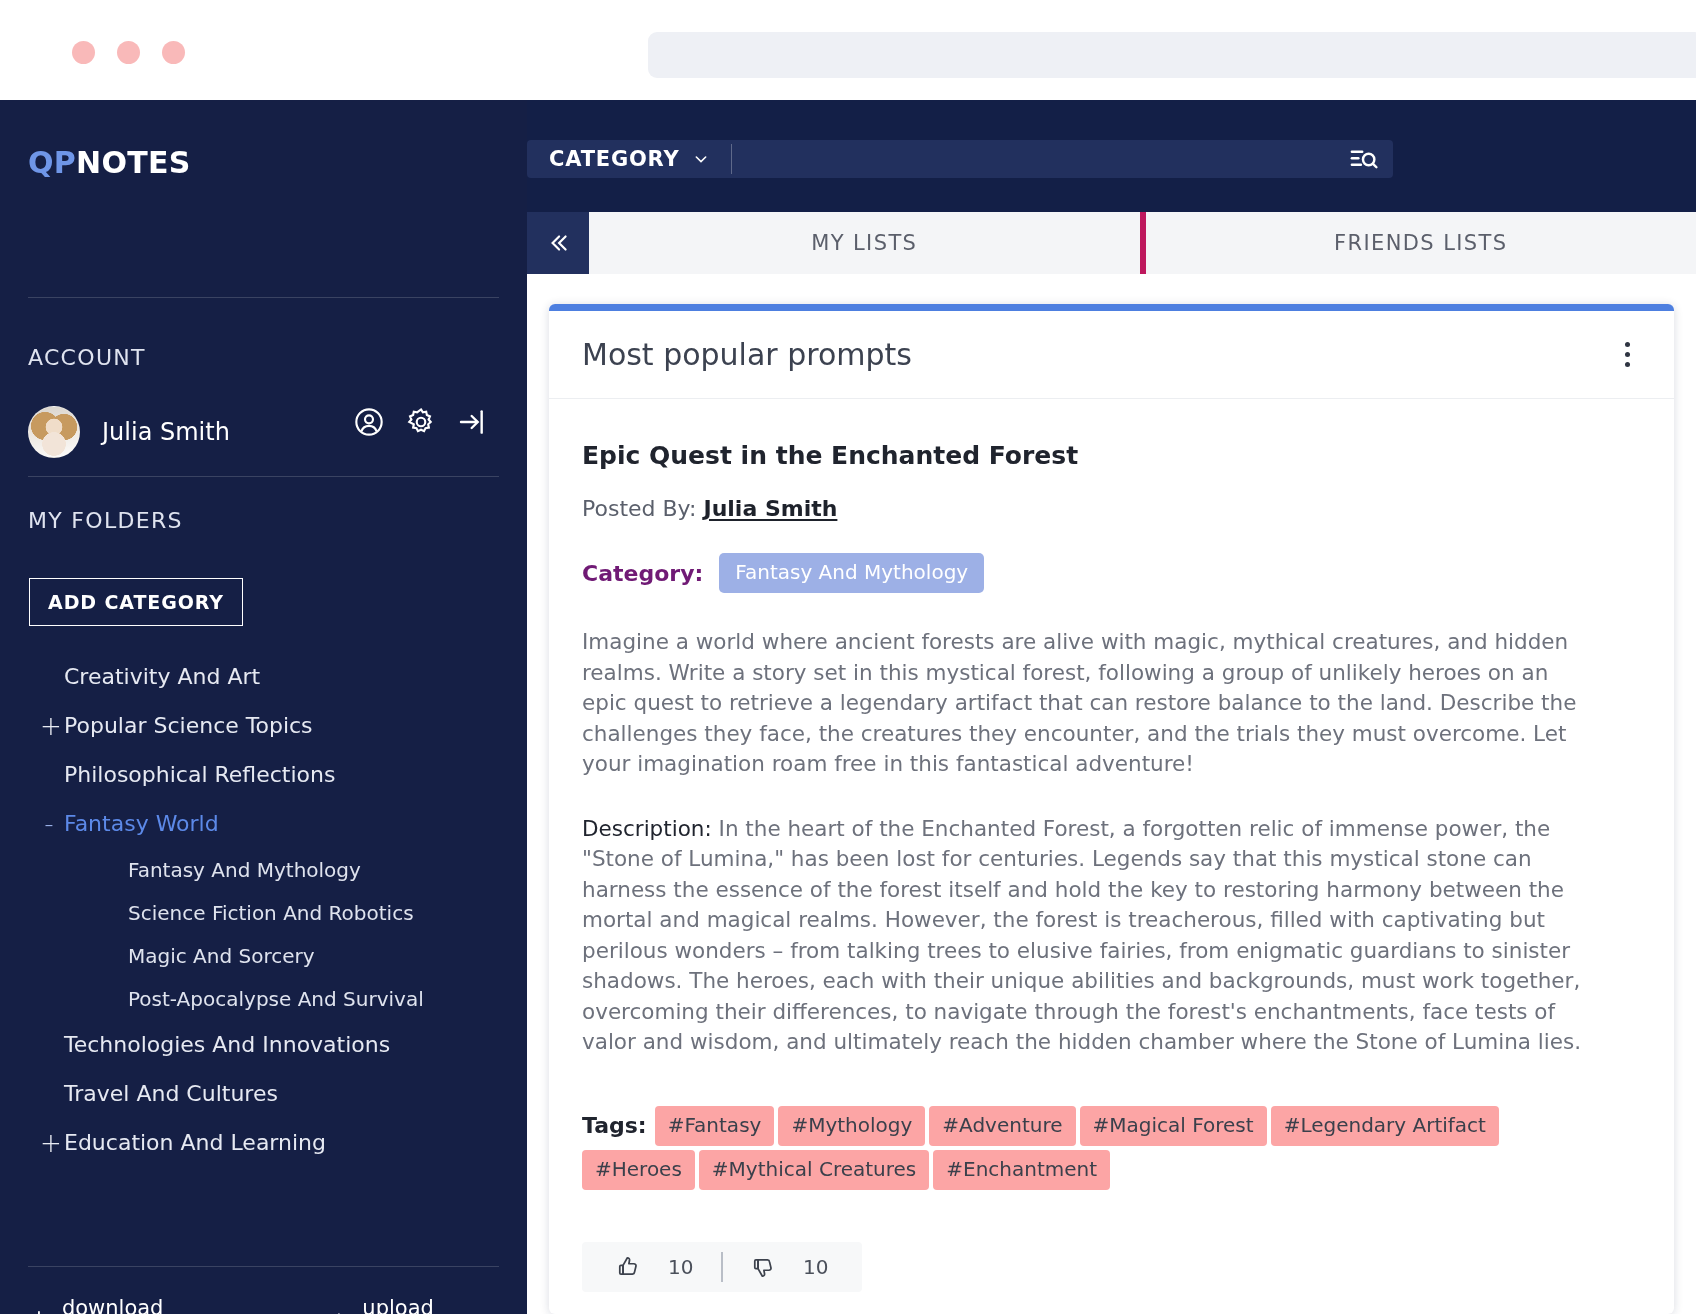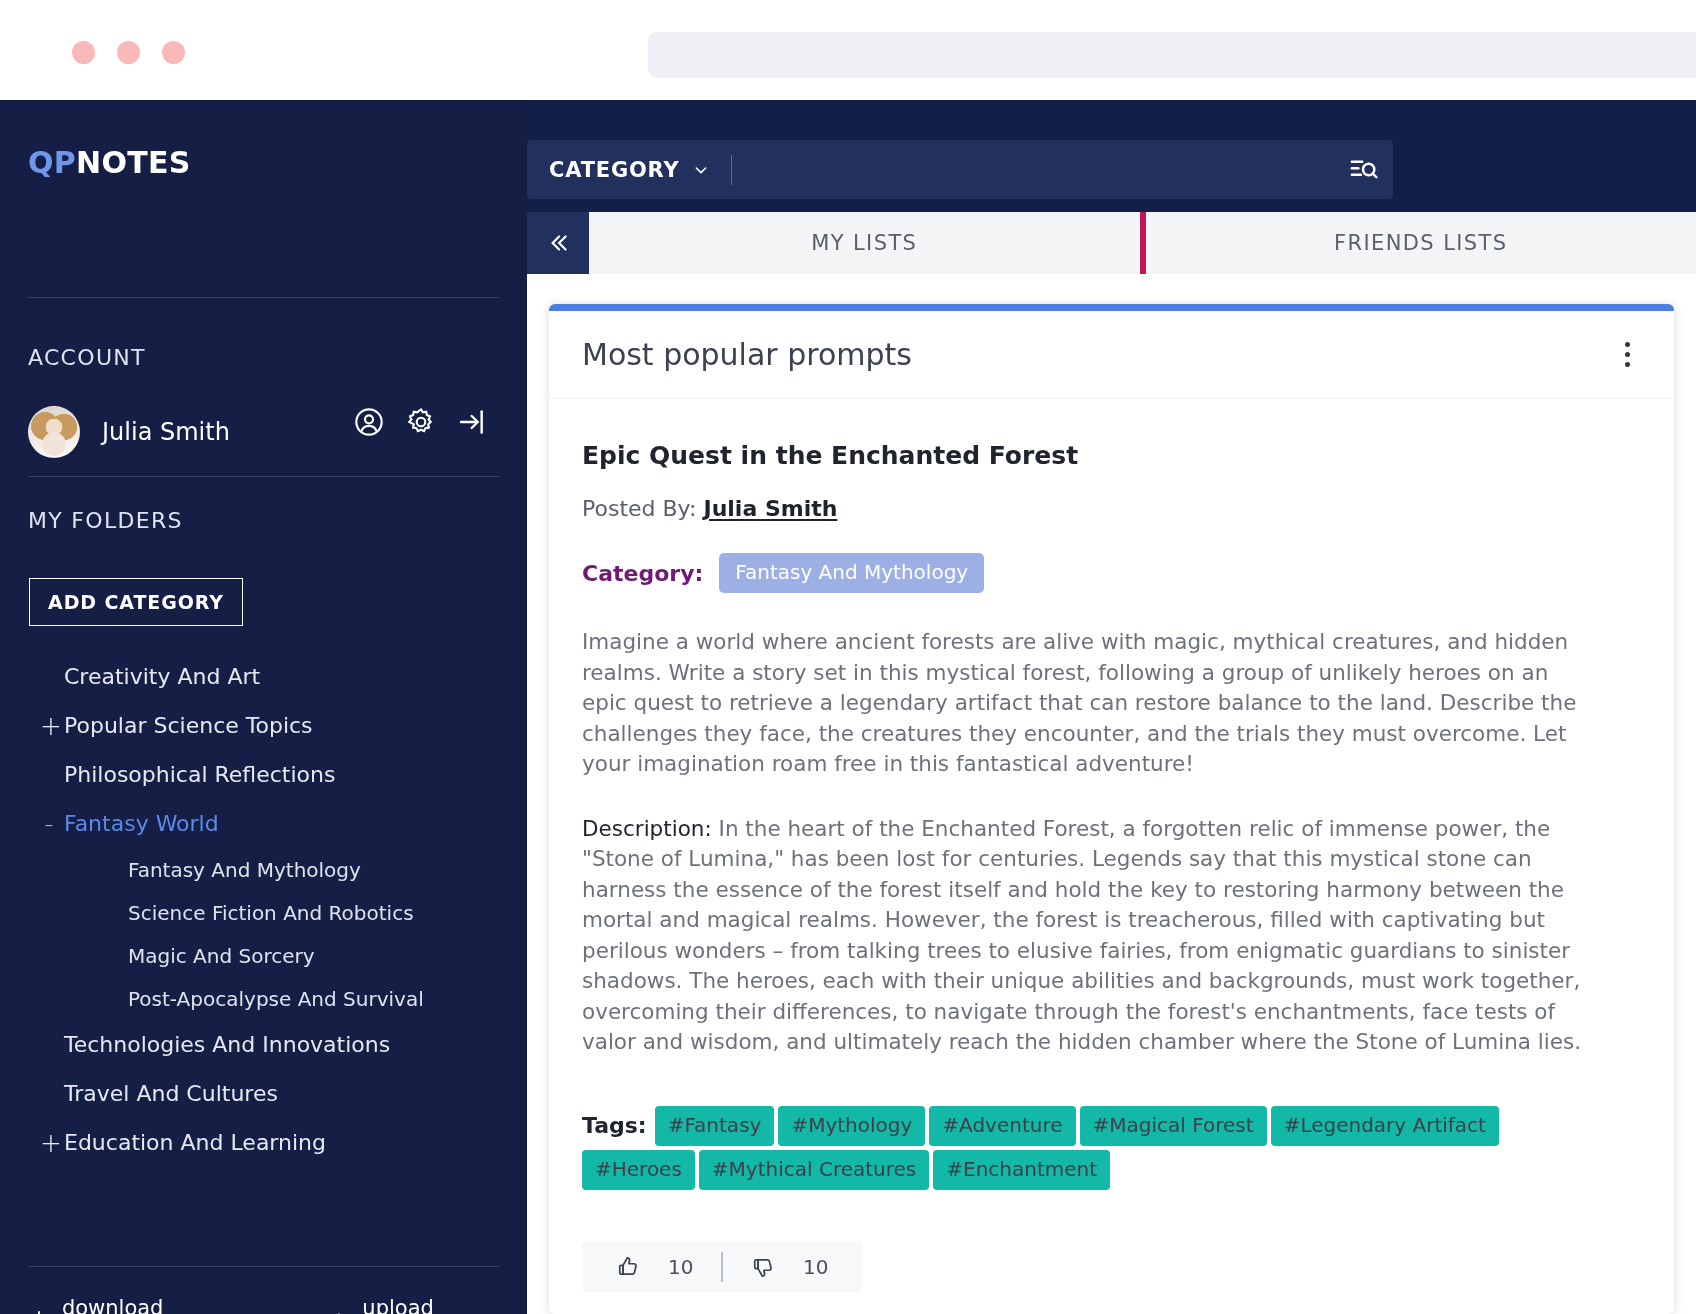--- a/index.html
+++ b/index.html
@@ -127,21 +127,21 @@
   .sb-link .lbl { text-decoration: underline; text-underline-offset: 4px; }
 
   
   .searchwrap {
     position: absolute; left: 527px; top: 0;
     width: 1169px; height: 112px;
     background: #131f47;
   }
   .searchbar {
     position: absolute; left: 0px; top: 40px;
-    width: 866px; height: 59px;
+    width: 866px; height: 38px;
     background: #22305e; border-radius: 4px;
     display: flex; align-items: center;
   }
   .cat-select {
     display: flex; align-items: center; gap: 14px;
     padding: 0 22px 0 22px; height: 46px;
     color: #ffffff; font-size: 21px; font-weight: bold; letter-spacing: 0.8px;
     cursor: pointer;
   }
   .vdiv { width: 1px; height: 30px; background: rgba(255,255,255,0.28); }
@@ -216,21 +216,21 @@
     margin-top: 34px; font-size: 21.5px; line-height: 1.42;
     color: #6d717c; max-width: 1005px;
   }
   .para b { color: #20242e; font-weight: normal; }
   .tags {
     margin-top: 48px; display: flex; flex-wrap: wrap; align-items: center;
     gap: 4px; max-width: 1010px;
   }
   .tags .tlab { font-size: 22px; font-weight: bold; color: #20242e; margin-right: 4px; }
   .tag {
-    background: #14b8a6; color: #3b404b; font-size: 20px;
+    background: #fca5a5; color: #3b404b; font-size: 20px;
     padding: 7px 13px 9px 13px; border-radius: 4px; cursor: pointer;
   }
   .votes {
     margin-top: 52px; display: inline-flex; align-items: center;
     background: #f7f8f9; border-radius: 4px; padding: 10px 22px;
   }
   .vote { display: flex; align-items: center; gap: 14px; cursor: pointer; padding: 0 12px; }
   .vote .cnt { font-size: 20px; color: #4b505b; margin-left: 12px; }
   .vote-sep { width: 1.5px; height: 30px; background: #b9bec7; margin: 0 16px; }
 </style>

